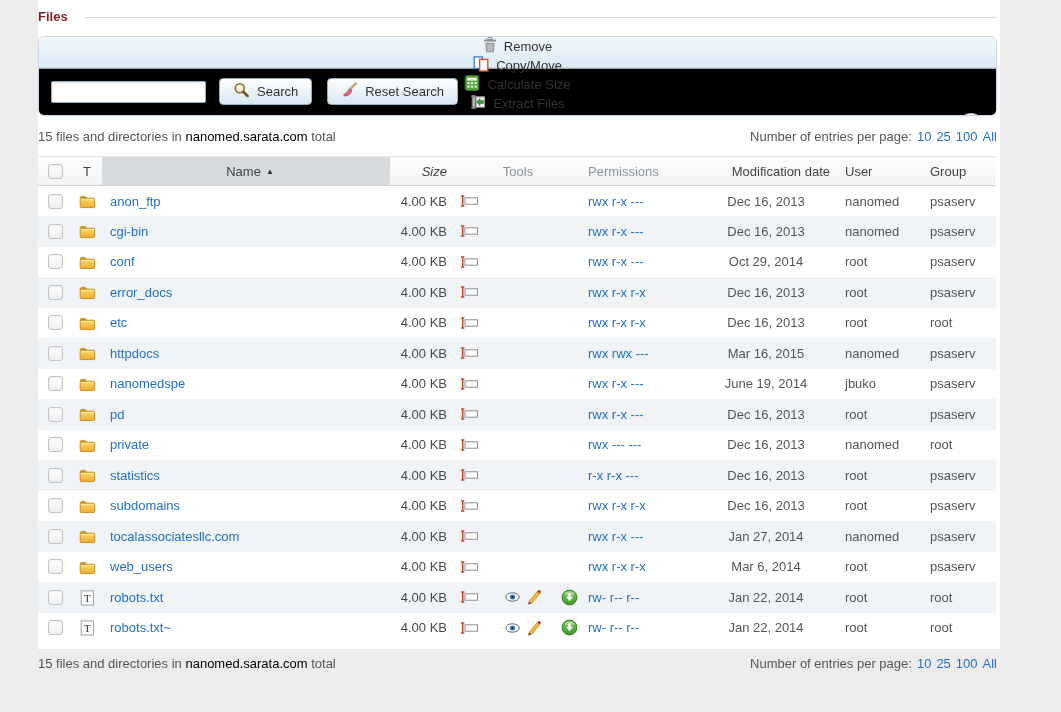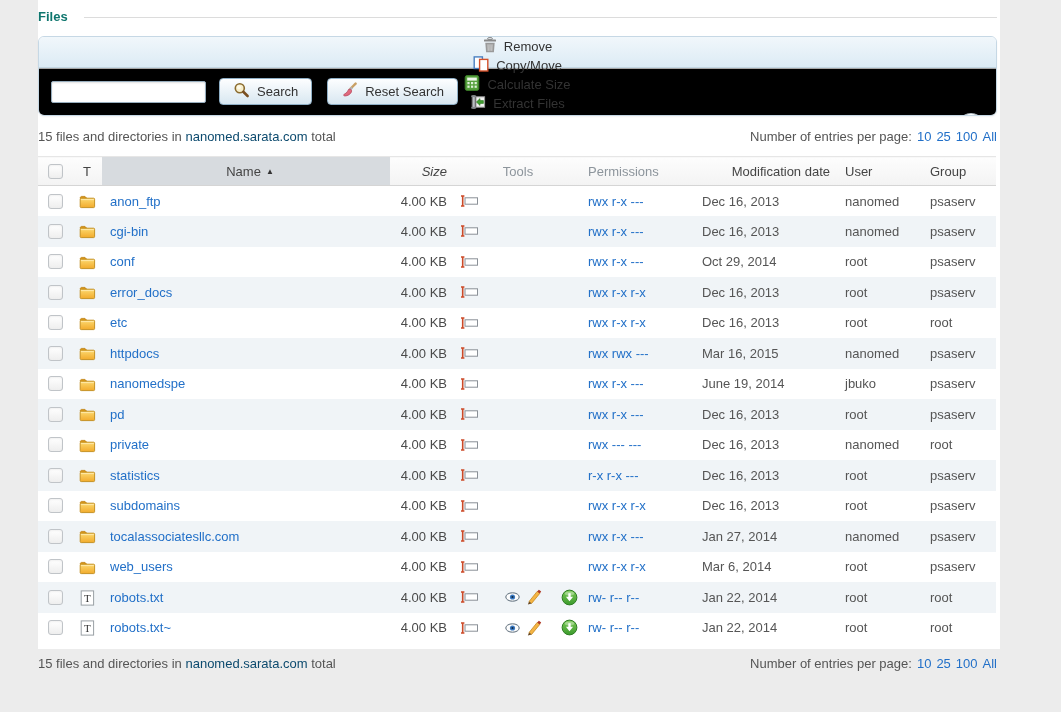--- a/index.html
+++ b/index.html
@@ -7,40 +7,40 @@
     margin: 0;
     background: #ececec;
     font-family: "Liberation Sans", "DejaVu Sans", sans-serif;
     font-size: 13px;
     color: #555;
   }
   .page { position: relative; width: 1061px; height: 712px; overflow: hidden; background: #ececec; }
   .white-panel { position: absolute; left: 38px; top: 0; width: 962px; height: 649px; background: #ffffff; }
 
   
-  .page-title { position: absolute; left: 38px; top: 9px; font-size: 13px; font-weight: bold; color: #0f766e; }
+  .page-title { position: absolute; left: 38px; top: 9px; font-size: 13px; font-weight: bold; color: #7f1d1d; }
   .title-rule { position: absolute; left: 84px; top: 17px; width: 913px; height: 1px; background: #dcdcdc; }
 
   
   .panel { position: absolute; left: 38px; top: 36px; width: 959px; border: 1px solid #c6d8e5; border-radius: 6px; overflow: hidden; box-shadow: 0 1px 2px rgba(0,0,0,0.05); }
   .panel-toolbar { display: flex; align-items: center; height: 31px; padding: 0 8px; background: linear-gradient(#f1f7fb, #dcebf5); border-bottom: 1px solid #c2d6e3; flex-direction: column; }
   .tb-btn { display: inline-flex; align-items: center; gap: 7px; height: 24px; padding: 0 11px; color: #333; cursor: pointer; border-radius: 3px; }
   .tb-btn svg { flex: 0 0 auto; }
   .collapse-btn { margin-left: auto; margin-right: 6px; width: 22px; height: 22px; border-radius: 50%; border: 1px solid #b9c4cc; background: linear-gradient(#ffffff, #e8edf1); display: flex; align-items: center; justify-content: center; cursor: pointer; }
   .panel-search { display: flex; align-items: center; height: 47px; padding-left: 12px; background: #000000; box-shadow: inset 0 1px 0 rgba(255,255,255,0.65); }
   .search-input { width: 155px; height: 22px; border: 1px solid #98aebe; border-radius: 2px; background: #fff; box-shadow: inset 0 1px 2px rgba(0,0,0,0.12); padding: 0 5px; font-size: 13px; font-family: inherit; outline: none; }
   .btn { display: inline-flex; align-items: center; gap: 7px; height: 27px; padding: 0 13px; border: 1px solid #8fafc6; border-radius: 4px; background: linear-gradient(#fdfeff, #d8e7f1); font-size: 13px; color: #333; cursor: pointer; box-shadow: 0 1px 1px rgba(0,0,0,0.08); }
   .btn-search { margin-left: 13px; }
   .btn-reset { margin-left: 15px; }
 
   
   .summary-row { position: absolute; left: 38px; width: 959px; display: flex; justify-content: space-between; align-items: center; color: #555; }
   .summary-top { top: 129px; }
   .summary-bottom { top: 656px; }
-  a.link { color: #0c4a6e; text-decoration: none; cursor: pointer; }
+  a.link { color: #000000; text-decoration: none; cursor: pointer; }
   .pp-link { margin-left: 5px; color: #2270c8; text-decoration: none; cursor: pointer; }
 
   
   table.files { position: absolute; left: 38px; top: 156px; width: 958px; border-collapse: collapse; table-layout: fixed; }
   .col-check { width: 34px; } .col-type { width: 30px; } .col-name { width: 288px; }
   .col-size { width: 62px; } .col-tools { width: 132px; } .col-perms { width: 118px; }
   .col-date { width: 133px; } .col-user { width: 85px; } .col-group { width: 76px; }
 
   thead th { height: 29px; font-weight: normal; font-size: 13px; color: #444; text-align: left; padding: 0; background: linear-gradient(#fdfdfd, #f3f3f3); border-top: 1px solid #e6e6e6; border-bottom: 1px solid #d5d5d5; cursor: pointer; }
   th.h-type { text-align: center; }
@@ -62,21 +62,21 @@
   td.cell-name { padding-left: 8px; }
   td.cell-name a { color: #2270c8; text-decoration: none; cursor: pointer; }
   td.cell-size { text-align: right; padding-right: 5px; color: #4a4a4a; }
   .tools-wrap { display: flex; align-items: center; padding-left: 8px; }
   .tool { display: inline-flex; align-items: center; cursor: pointer; }
   .tool-rename { margin-right: 26px; }
   .tool-edit { margin-left: 6px; }
   .tool-download { margin-left: 19px; }
   td.cell-perms { padding-left: 4px; }
   td.cell-perms a { color: #2270c8; text-decoration: none; cursor: pointer; white-space: pre; }
-  td.cell-date { text-align: left; padding-right: 5px; }
+  td.cell-date { text-align: center; padding-right: 5px; }
   td.cell-user, td.cell-group { padding-left: 10px; }
   .defs-holder { position: absolute; width: 0; height: 0; overflow: hidden; }
 </style>
 </head>
 <body>
 
 <div class="defs-holder">
   <svg width="0" height="0">
     <defs>
       <linearGradient id="grad-folder" x1="0" y1="0" x2="0" y2="1">

